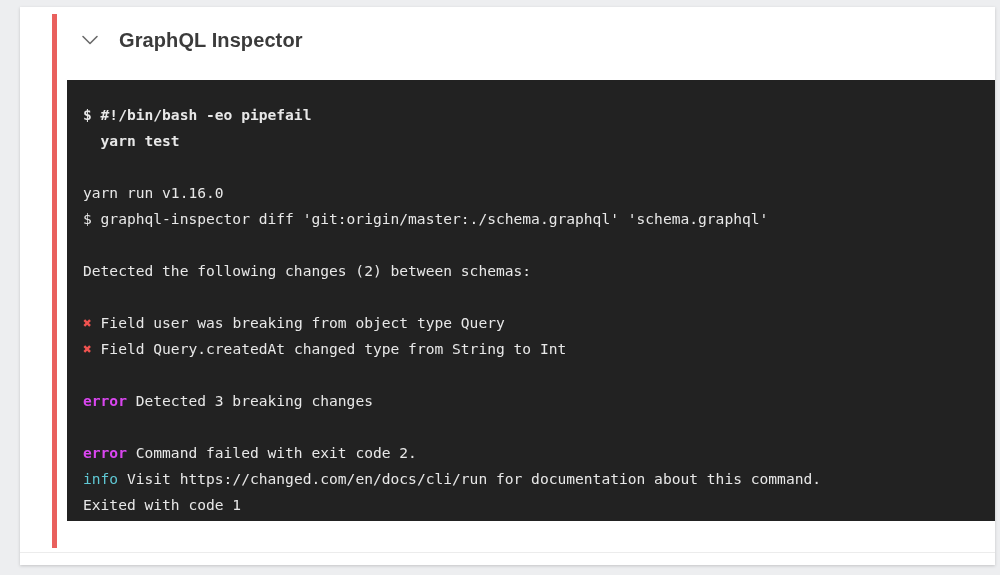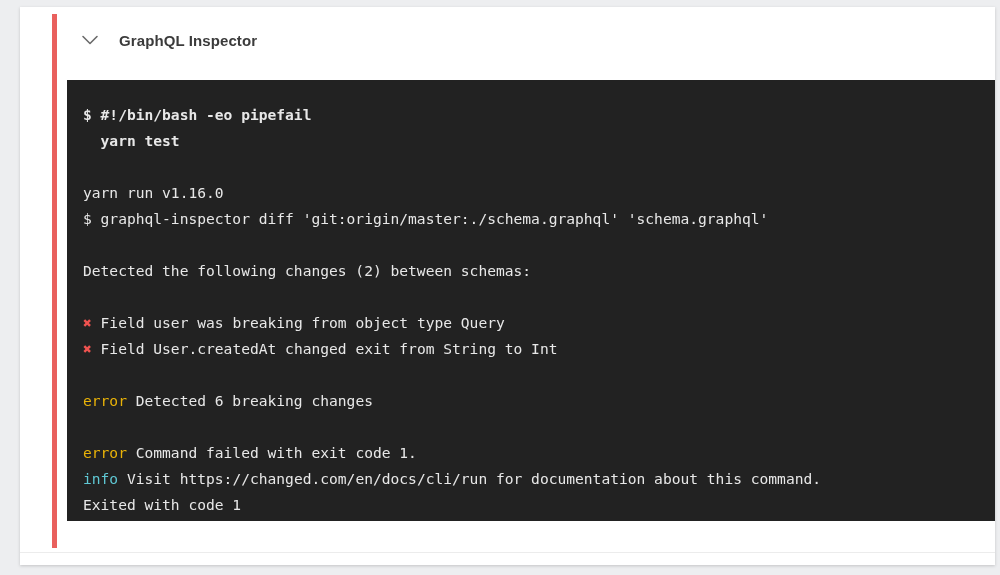--- a/index.html
+++ b/index.html
@@ -56,21 +56,21 @@
     width: 24px;
     height: 24px;
     display: inline-flex;
     align-items: center;
     justify-content: center;
     margin-right: 17px;
     flex: none;
   }
   .chevron-icon svg { display:block; }
   .card-title {
-    font-size: 15px;
+    font-size: 20px;
     font-weight: bold;
     color: #3b3b3b;
     letter-spacing: 0.1px;
     white-space: nowrap;
   }
 
   
   .terminal {
     position: absolute;
     left: 47px;
@@ -85,21 +85,21 @@
   .term-line {
     font-family: "DejaVu Sans Mono", "Liberation Mono", monospace;
     font-size: 14.6px;
     line-height: 26px;
     color: #e8e8e8;
     white-space: pre;
     letter-spacing: 0px;
   }
   .term-line.bold { font-weight: bold; }
   .term-line.blank { height: 26px; }
-  .tok-error { color: #eab308; }
+  .tok-error { color: #d946ef; font-weight: bold; }
   .tok-info  { color: #5fc8d4; margin-top: 8px; }
   .tok-x     { color: #ef5350; font-weight: bold; }
 
   .card-divider {
     position: absolute;
     left: 0;
     right: 0;
     top: 545px;
     height: 1px;
     background: #ececec;
@@ -144,29 +144,29 @@
       <div class="term-line">$ graphql-inspector diff 'git:origin/master:./schema.graphql' 'schema.graphql'</div>
 
       <div class="term-line blank"></div>
 
       <div class="term-line">Detected the following changes (2) between schemas:</div>
 
       <div class="term-line blank"></div>
 
       <div class="term-line"><span class="tok-x">✖</span><span> Field user was breaking from object type Query</span></div>
 
-      <div class="term-line"><span class="tok-x">✖</span><span> Field User.createdAt changed exit from String to Int</span></div>
+      <div class="term-line"><span class="tok-x">✖</span><span> Field Query.createdAt changed type from String to Int</span></div>
 
       <div class="term-line blank"></div>
 
-      <div class="term-line"><span class="tok-error">error</span><span> Detected 6 breaking changes</span></div>
+      <div class="term-line"><span class="tok-error">error</span><span> Detected 3 breaking changes</span></div>
 
       <div class="term-line blank"></div>
 
-      <div class="term-line"><span class="tok-error">error</span><span> Command failed with exit code 1.</span></div>
+      <div class="term-line"><span class="tok-error">error</span><span> Command failed with exit code 2.</span></div>
 
       <div class="term-line"><span class="tok-info">info</span><span> Visit https://changed.com/en/docs/cli/run for documentation about this command.</span></div>
 
       <div class="term-line">Exited with code 1</div>
 
     </div>
 
     <div class="card-divider"></div>
     <div class="card-footer"></div>
 

